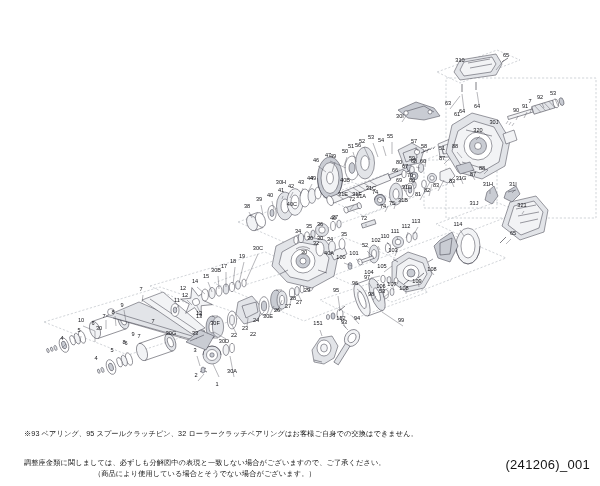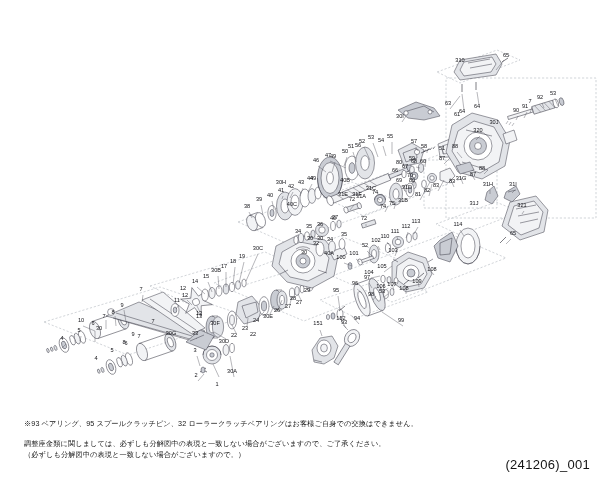--- a/index.html
+++ b/index.html
@@ -16,24 +16,25 @@
   #footer{
     position:absolute;left:0;top:415px;width:600px;height:71px;
   }
   .note-block{
     position:absolute;
     font-size:7.2px;
     line-height:11px;
     letter-spacing:0.1px;
     color:#141414;
     white-space:nowrap;
+    margin-top:10px;
   }
   #note1{left:24px;top:3px;}
   #note1 .l2{padding-left:7px;}
-  #note2{left:24px;top:23px;}
+  #note2{left:24px;top:32px;text-align:center;}
   #docid{
     position:absolute;right:10px;top:42px;
     font-size:13px;color:#141414;
     letter-spacing:0.3px;
     font-family:"Liberation Sans", sans-serif;
   }
   
   .ln{stroke:#3a3a46;stroke-width:.5;fill:none;}
   .ln2{stroke:#2e2e38;stroke-width:.62;fill:none;}
   .thin{stroke:#55555f;stroke-width:.4;fill:none;}
@@ -707,18 +708,18 @@
 
     </svg>
   </div>
 
   <div id="footer">
     <div class="note-block" id="note1">
       <div class="l1">※93 ベアリング、95 スプールクラッチピン、32 ローラークラッチベアリングはお客様ご自身での交換はできません。</div>
     </div>
     <div class="note-block" id="note2">
       <div class="l1">調整座金類に関しましては、必ずしも分解図中の表現と一致しない場合がございますので、ご了承ください。</div>
-      <div class="l1">（必ずしも分解図中の表現と一致しない場合がございますので。）</div>
+      <div class="l1">（商品により使用している場合とそうでない場合がございます。）</div>
     </div>
     <div id="docid">(241206)_001</div>
   </div>
 
 </div>
 
 </body></html>

